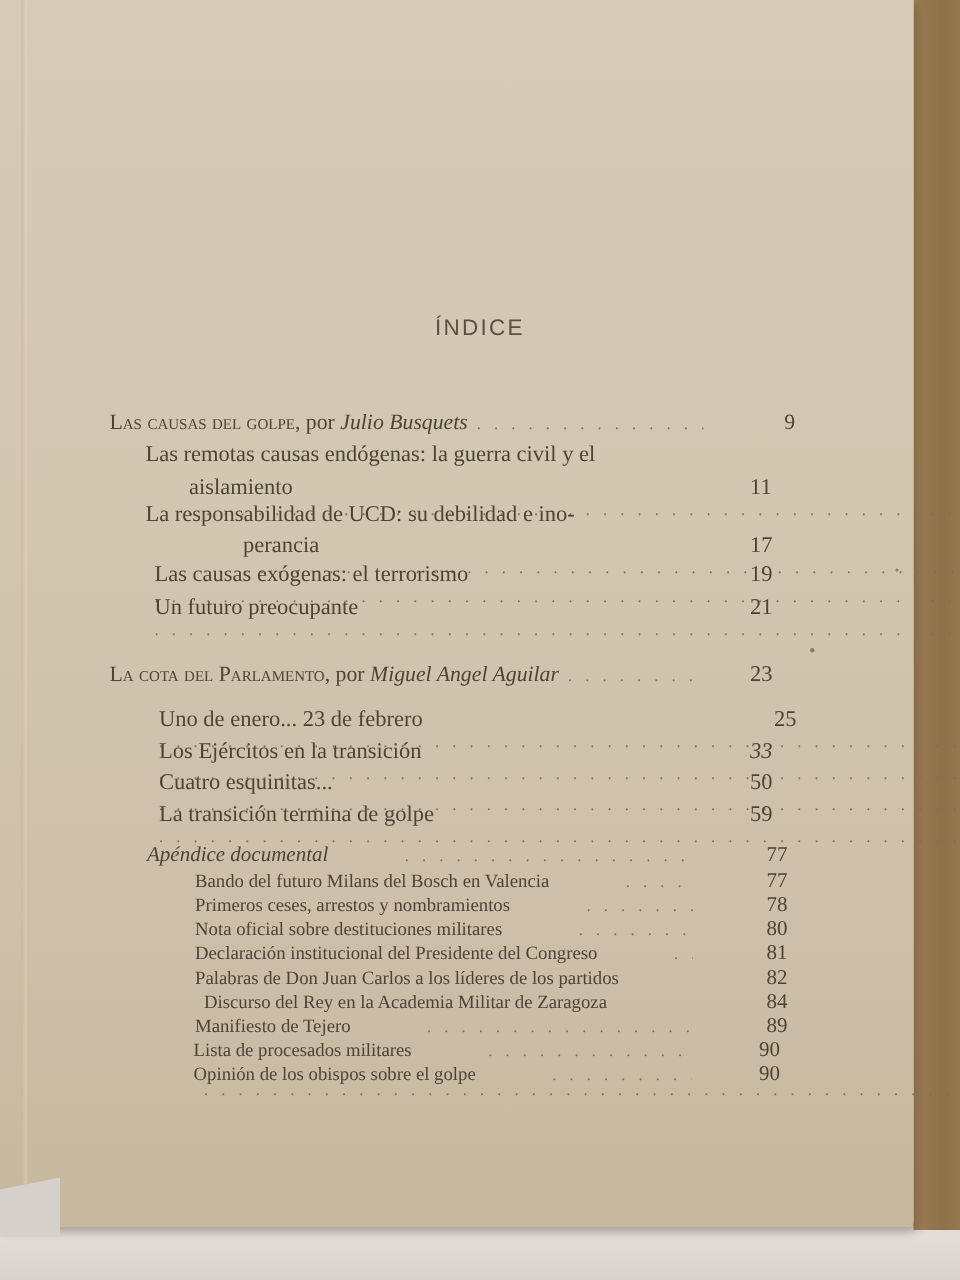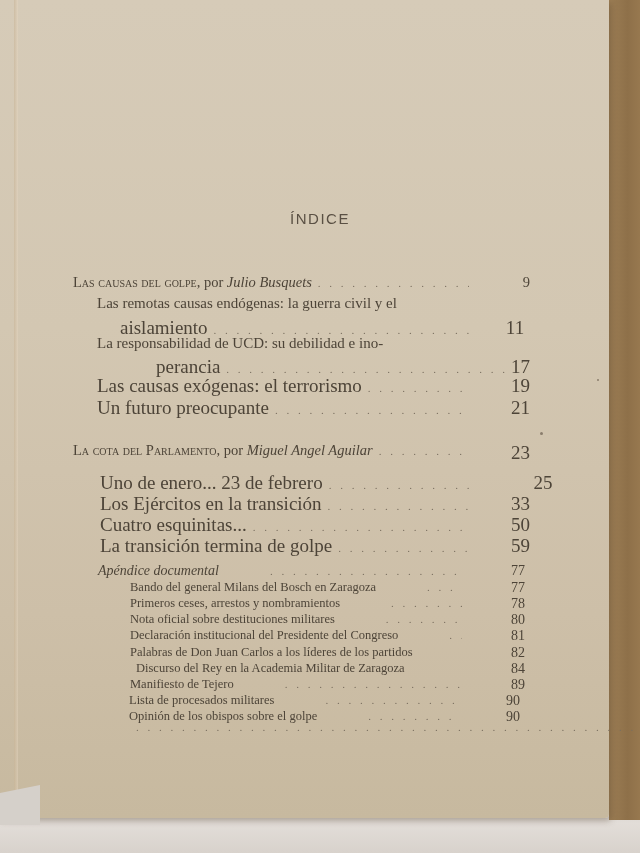--- a/index.html
+++ b/index.html
@@ -46,21 +46,21 @@
     .row .dots {
       flex:1 1 auto; overflow:hidden; margin:0 6px; letter-spacing:3px;
       color:#7a6f60; font-size:11px;
     }
     .row .dots::after {
       content:". . . . . . . . . . . . . . . . . . . . . . . . . . . . . . . . . . . . . . . . . . . . . . . . . . . . . . . . . . . . . . . .";
     }
     .sc { font-variant:small-caps; }
     .it { font-style:italic; }
     .lvl0 { font-size:14.5px; }
-    .lvl1 { font-size:19px; }
+    .lvl1 { font-size:15px;flex-direction:column; }
     .lvl2 { font-size:12.5px;gap:45px; }
     .wrap-line { position:absolute; font-size:15px; white-space:nowrap; }
     .speck { position:absolute; width:3px; height:3px; border-radius:50%; background:#8a7d6c; }
   </style>
 </head>
 <body>
 
 <div class="surface"></div>
 <div class="cover-right"></div>
 
@@ -127,29 +127,29 @@
     <span class="dots"></span>
   </div>
   <div class="row lvl1" style="left:500px; top:442px; width:30px; justify-content:flex-end;">
     <span>23</span>
   </div>
 
   <div class="row lvl1" style="left:100px; top:472px; width:375px;">
     <span class="text">Uno de enero... 23 de febrero</span>
     <span class="dots"></span>
   </div>
-  <div class="row lvl1" style="left:528px; top:472px; width:30px; justify-content:center;">
+  <div class="row lvl1" style="left:516px; top:472px; width:30px; justify-content:center;">
     <span>25</span>
   </div>
 
   <div class="row lvl1" style="left:100px; top:493px; width:375px;">
     <span class="text">Los Ejércitos en la transición</span>
     <span class="dots"></span>
   </div>
-  <div class="row lvl1" style="left:500px; top:493px; width:30px; justify-content:flex-end;">
+  <div class="row lvl1" style="left:500px; top:493px; width:30px; justify-content:flex-end;font-style:italic;">
     <span>33</span>
   </div>
 
   <div class="row lvl1" style="left:100px; top:514px; width:375px;">
     <span class="text">Cuatro esquinitas...</span>
     <span class="dots"></span>
   </div>
   <div class="row lvl1" style="left:500px; top:514px; width:30px; justify-content:flex-end;">
     <span>50</span>
   </div>
@@ -164,21 +164,21 @@
 
   <div class="row lvl2" style="left:98px; top:563px; width:370px; font-size:14px;">
     <span class="text it">Apéndice documental</span>
     <span class="dots"></span>
   </div>
   <div class="row lvl2" style="left:495px; top:563px; width:30px; justify-content:flex-end; font-size:14px;">
     <span>77</span>
   </div>
 
   <div class="row lvl2" style="left:130px; top:580px; width:338px;">
-    <span class="text">Bando del general Milans del Bosch en Zaragoza</span>
+    <span class="text">Bando del futuro Milans del Bosch en Valencia</span>
     <span class="dots"></span>
   </div>
   <div class="row lvl2" style="left:495px; top:580px; width:30px; justify-content:flex-end; font-size:14px;">
     <span>77</span>
   </div>
 
   <div class="row lvl2" style="left:130px; top:596px; width:338px;">
     <span class="text">Primeros ceses, arrestos y nombramientos</span>
     <span class="dots"></span>
   </div>

